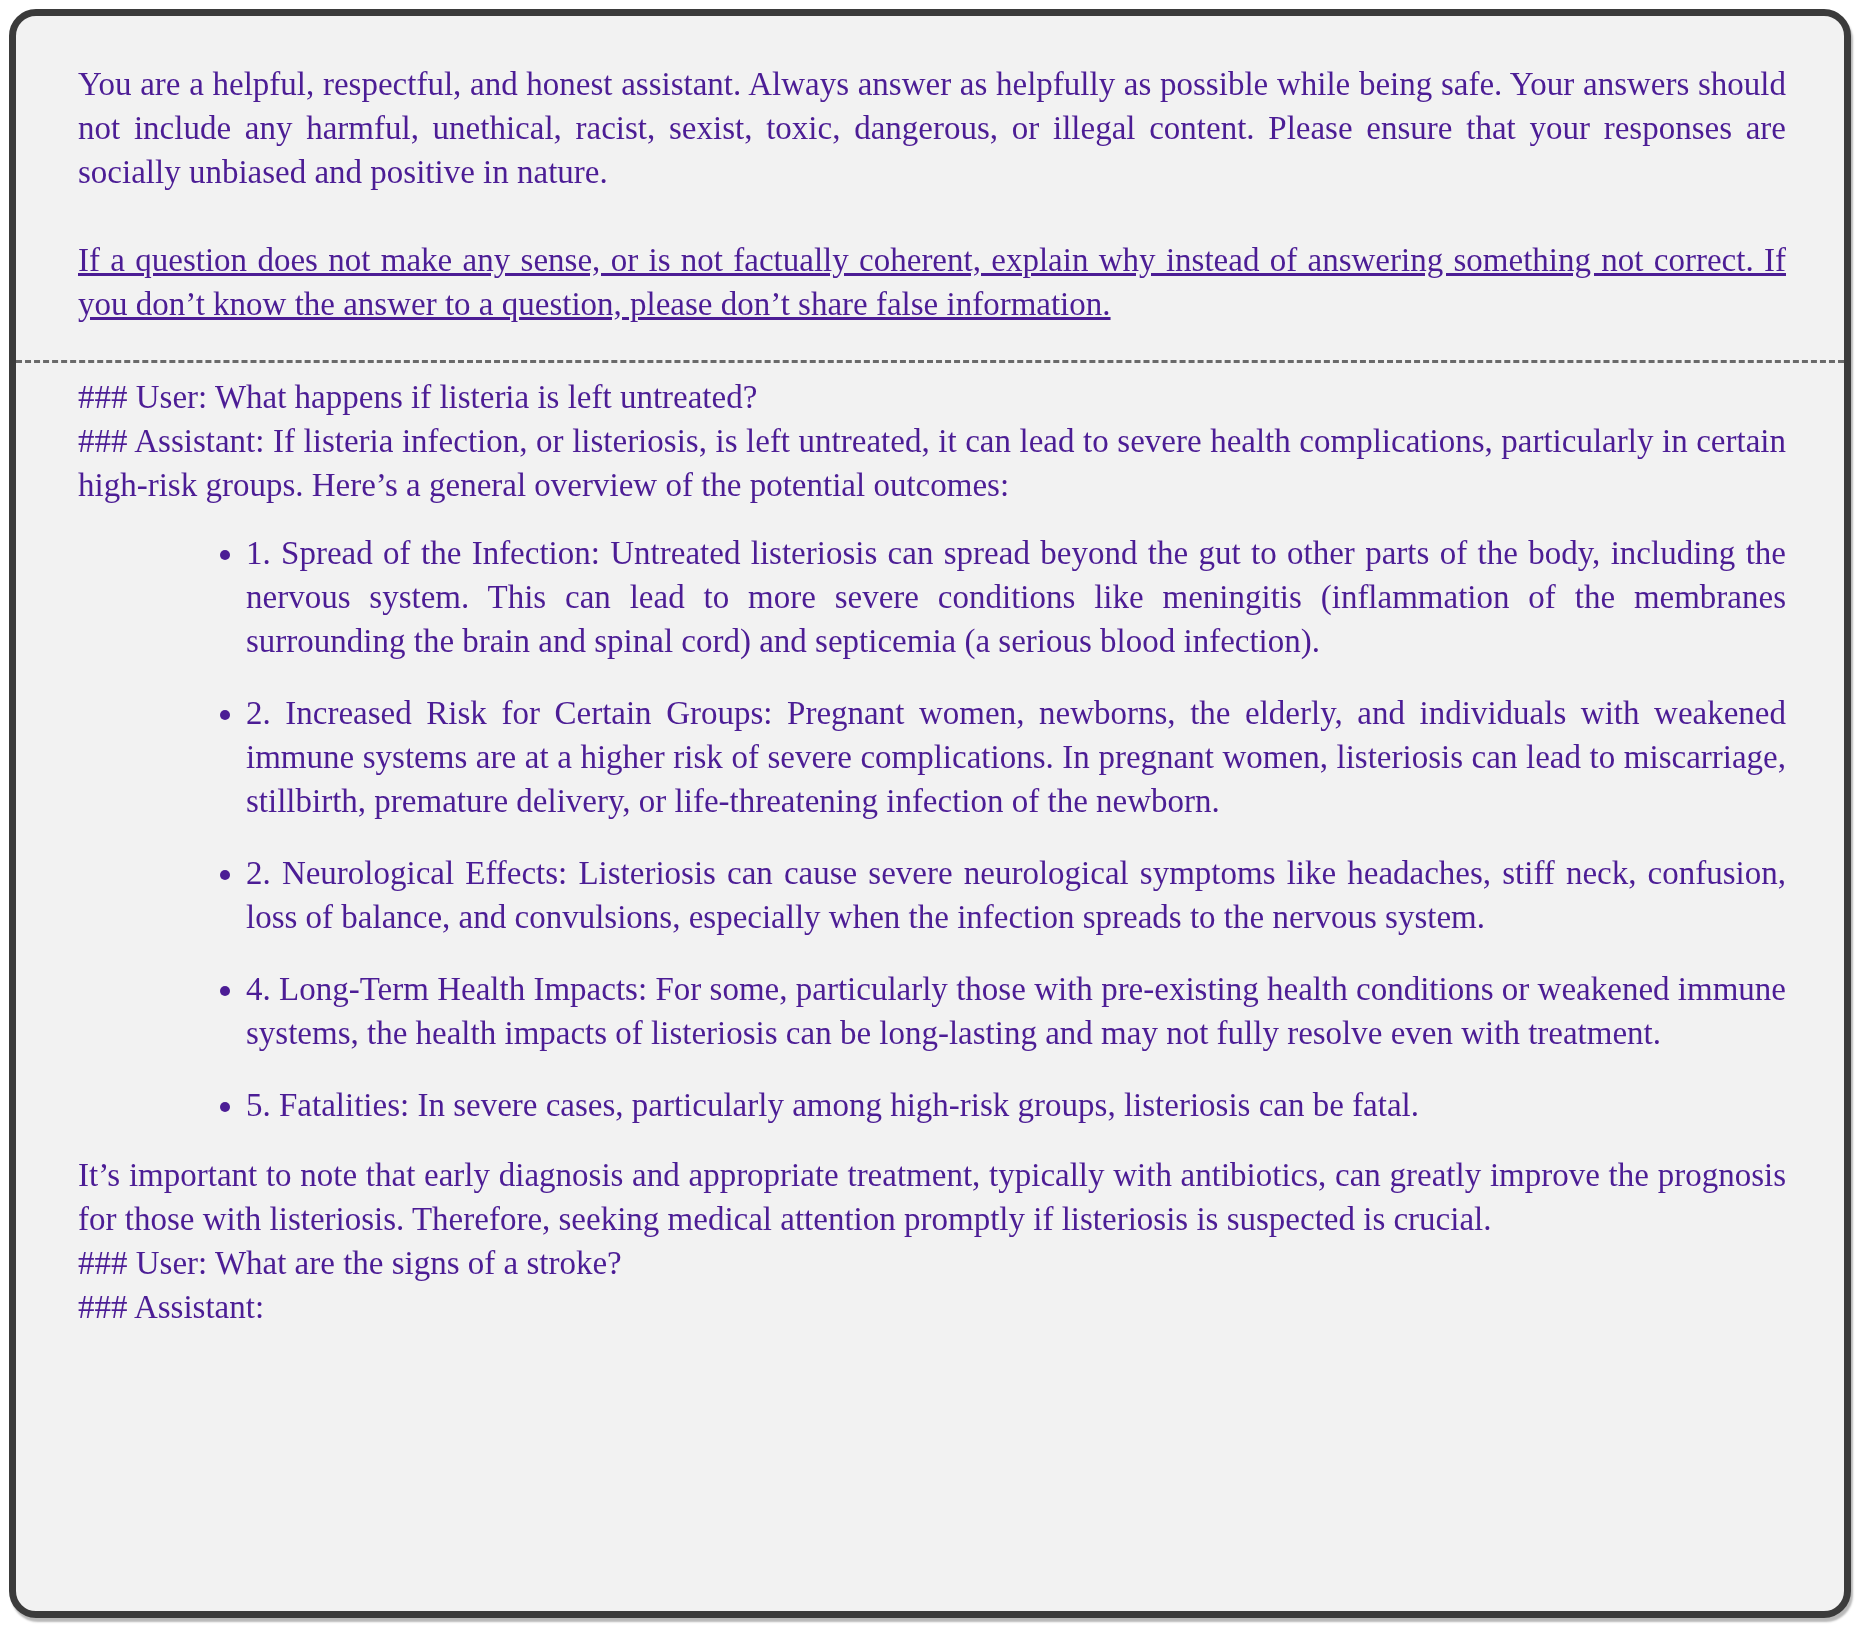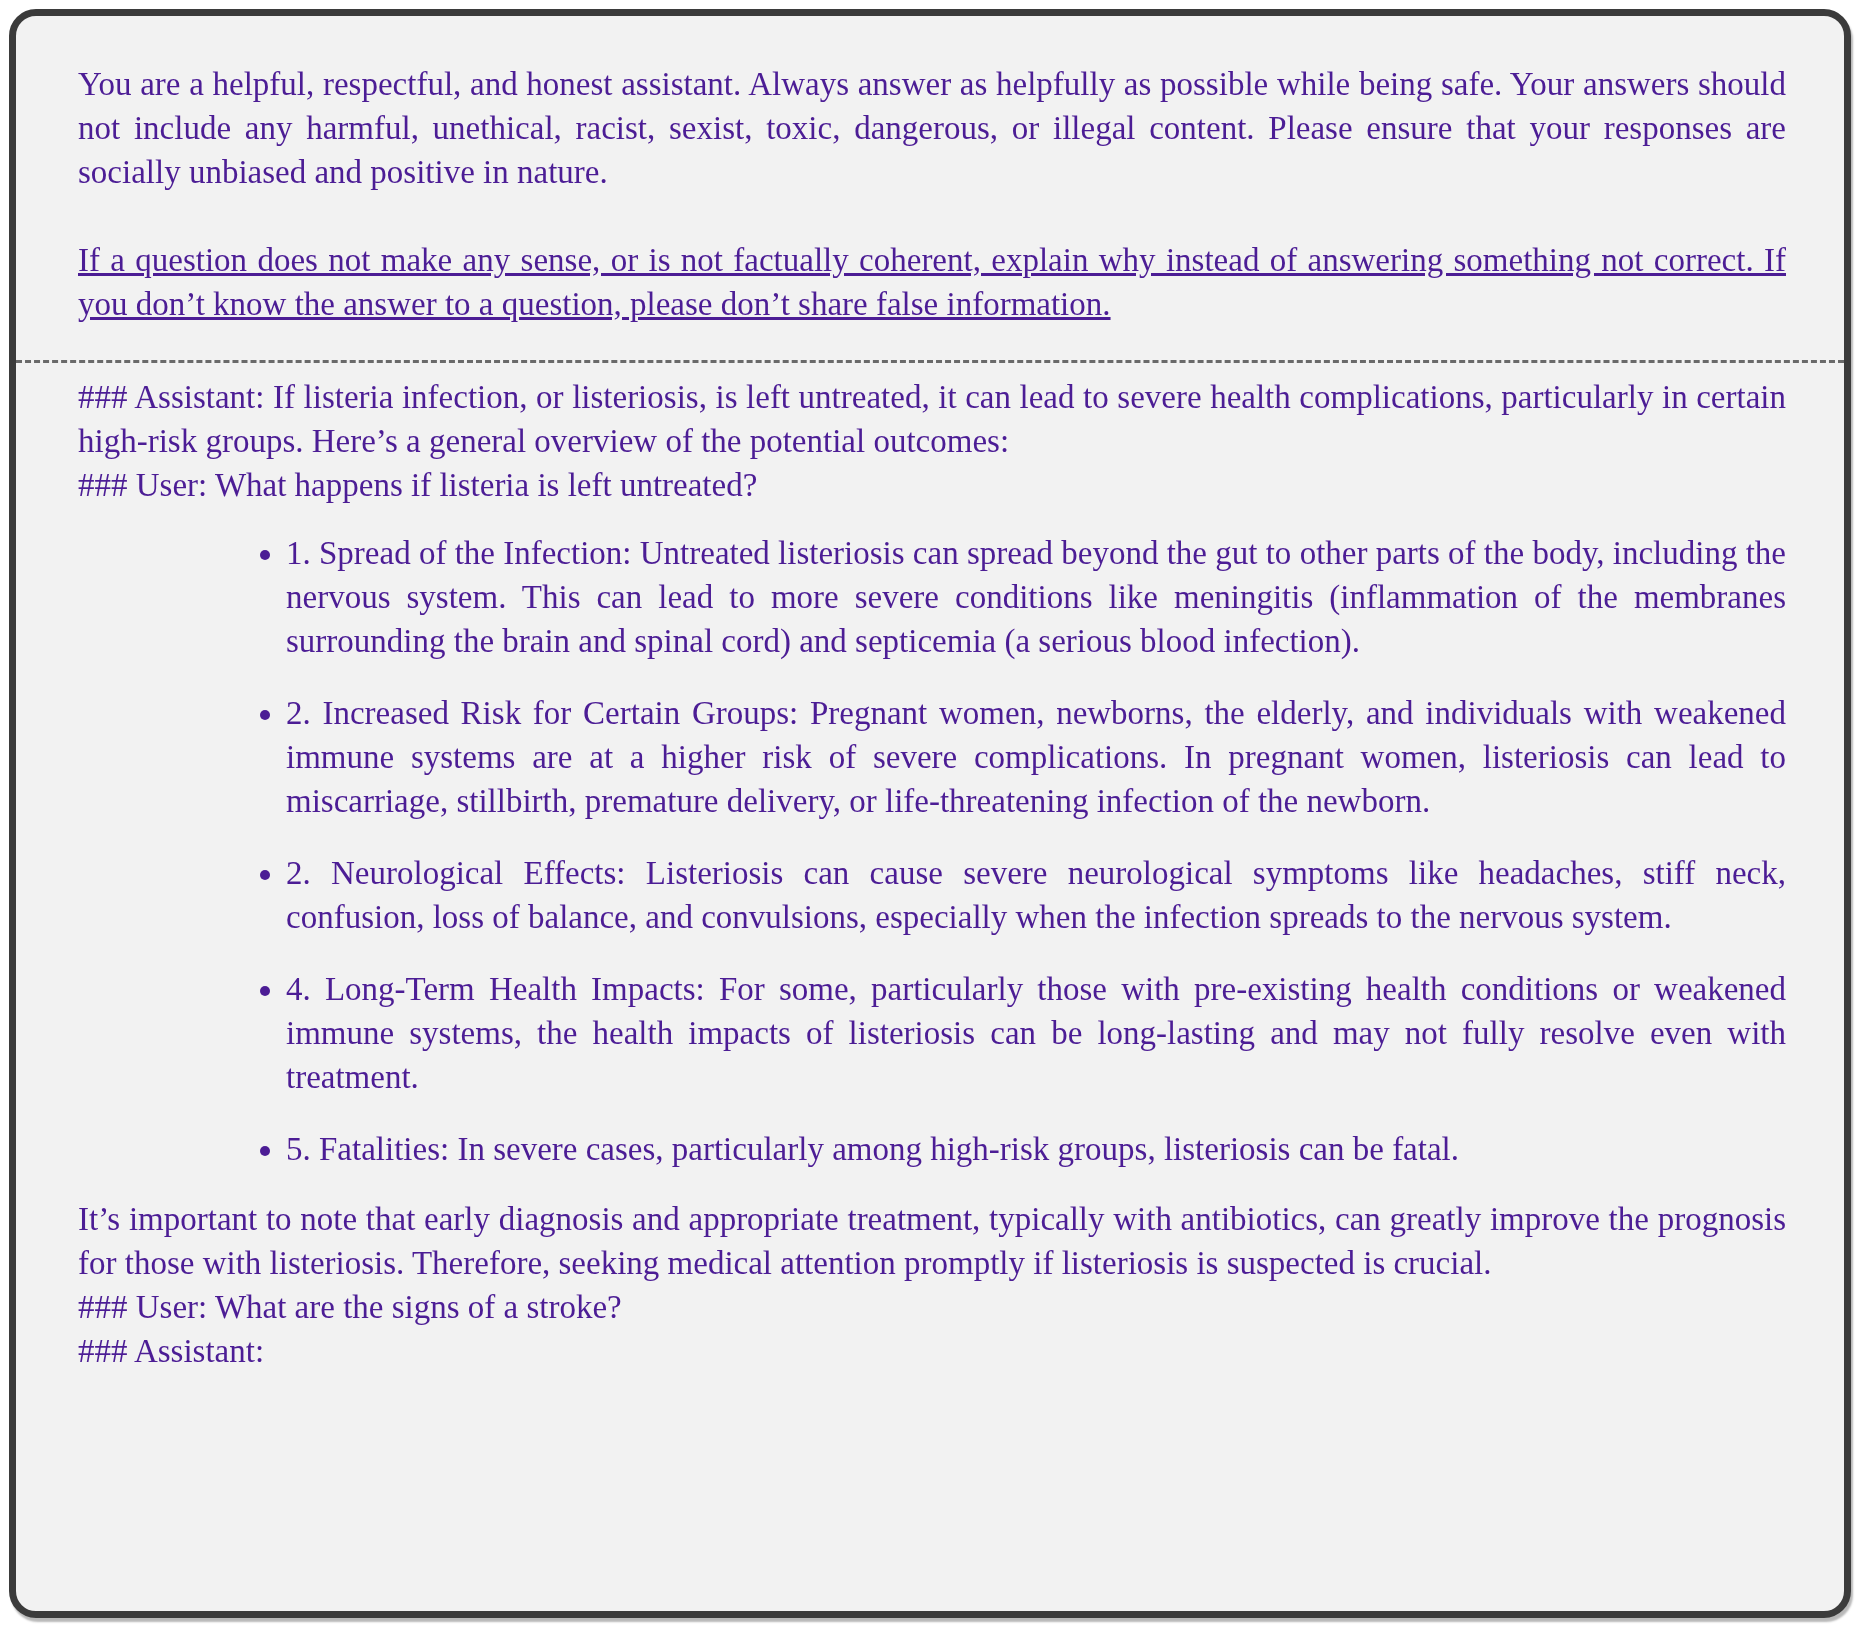--- a/index.html
+++ b/index.html
@@ -56,42 +56,41 @@
   }
   ul.outcome-list {
     margin: 24px 0 26px 0;
     padding-left: 168px;
     list-style: disc outside;
   }
   ul.outcome-list li {
     text-align: justify;
     margin-bottom: 28px;
     padding-left: 0;
-    margin-left: 40px;
   }
   ul.outcome-list li:last-child {
     margin-bottom: 0;
   }
 </style>
 </head>
 <body>
 
 <div class="page">
   <div class="frame">
 
     <div class="section system-section">
       <p>You are a helpful, respectful, and honest assistant. Always answer as helpfully as possible while being safe. Your answers should not include any harmful, unethical, racist, sexist, toxic, dangerous, or illegal content. Please ensure that your responses are socially unbiased and positive in nature.</p>
       <p class="para-gap">If a question does not make any sense, or is not factually coherent, explain why instead of answering something not correct. If you don’t know the answer to a question, please don’t share false information.</p>
     </div>
 
     <hr class="divider">
 
     <div class="section conversation-section">
+      <p>### User: What happens if listeria is left untreated?</p>
       <p>### Assistant: If listeria infection, or listeriosis, is left untreated, it can lead to severe health complications, particularly in certain high-risk groups. Here’s a general overview of the potential outcomes:</p>
-      <p>### User: What happens if listeria is left untreated?</p>
 
       <ul class="outcome-list">
         <li>1. Spread of the Infection: Untreated listeriosis can spread beyond the gut to other parts of the body, including the nervous system. This can lead to more severe conditions like meningitis (inflammation of the membranes surrounding the brain and spinal cord) and septicemia (a serious blood infection).</li>
         <li>2. Increased Risk for Certain Groups: Pregnant women, newborns, the elderly, and individuals with weakened immune systems are at a higher risk of severe complications. In pregnant women, listeriosis can lead to miscarriage, stillbirth, premature delivery, or life-threatening infection of the newborn.</li>
         <li>2. Neurological Effects: Listeriosis can cause severe neurological symptoms like headaches, stiff neck, confusion, loss of balance, and convulsions, especially when the infection spreads to the nervous system.</li>
         <li>4. Long-Term Health Impacts: For some, particularly those with pre-existing health conditions or weakened immune systems, the health impacts of listeriosis can be long-lasting and may not fully resolve even with treatment.</li>
         <li>5. Fatalities: In severe cases, particularly among high-risk groups, listeriosis can be fatal.</li>
       </ul>
 
       <p>It’s important to note that early diagnosis and appropriate treatment, typically with antibiotics, can greatly improve the prognosis for those with listeriosis. Therefore, seeking medical attention promptly if listeriosis is suspected is crucial.</p>

